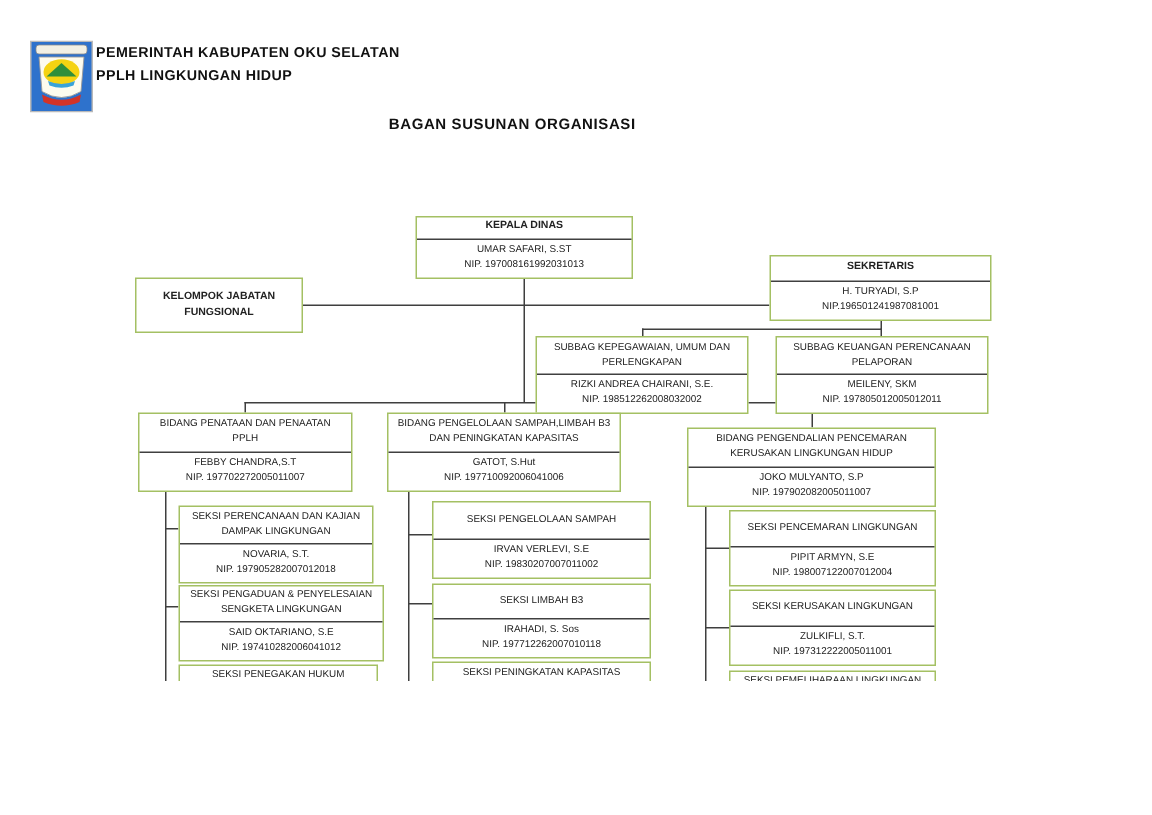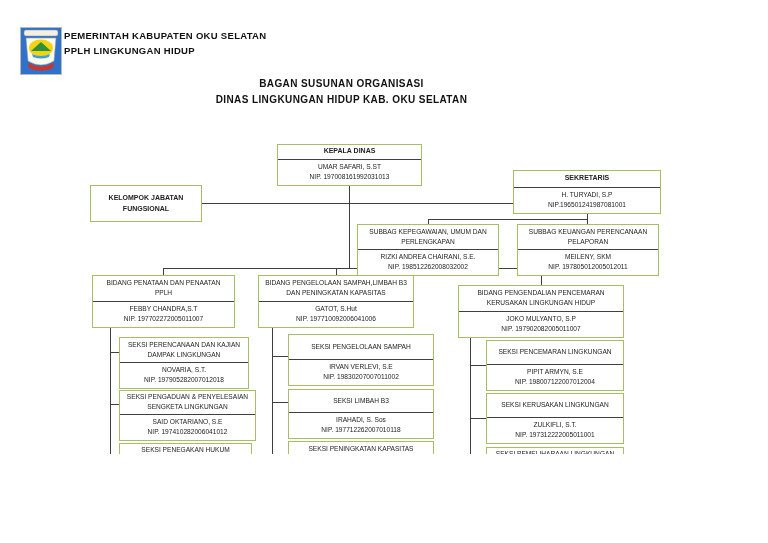--- a/index.html
+++ b/index.html
@@ -40,21 +40,20 @@
     <path d="M12 27 Q21 31 30 27 L29 30 Q21 33 13 30 Z" fill="#3aa3d8"></path>
     <path d="M8 36 Q21 43 34 36 L33 41 Q21 46 9 41 Z" fill="#d23327"></path>
   </svg>
   <div class="hdr-text">
     <div>PEMERINTAH KABUPATEN OKU SELATAN</div>
     <div>PPLH LINGKUNGAN HIDUP</div>
   </div>
 
   <div class="page-title">
     <div>BAGAN SUSUNAN ORGANISASI</div>
-    <div>DINAS LINGKUNGAN HIDUP KAB. OKU SELATAN</div>
   </div>
 
   <div class="cline" style="left:349px;top:186px;width:1px;height:82px;"></div>
   <div class="cline" style="left:202px;top:203px;width:311px;height:1px;"></div>
   <div class="cline" style="left:587px;top:214px;width:1px;height:6px;"></div>
   <div class="cline" style="left:428px;top:219px;width:160px;height:1px;"></div>
   <div class="cline" style="left:428px;top:219px;width:1px;height:6px;"></div>
   <div class="cline" style="left:587px;top:219px;width:1px;height:6px;"></div>
   <div class="cline" style="left:163px;top:268px;width:378px;height:1px;"></div>
   <div class="cline" style="left:163px;top:268px;width:1px;height:8px;"></div>

